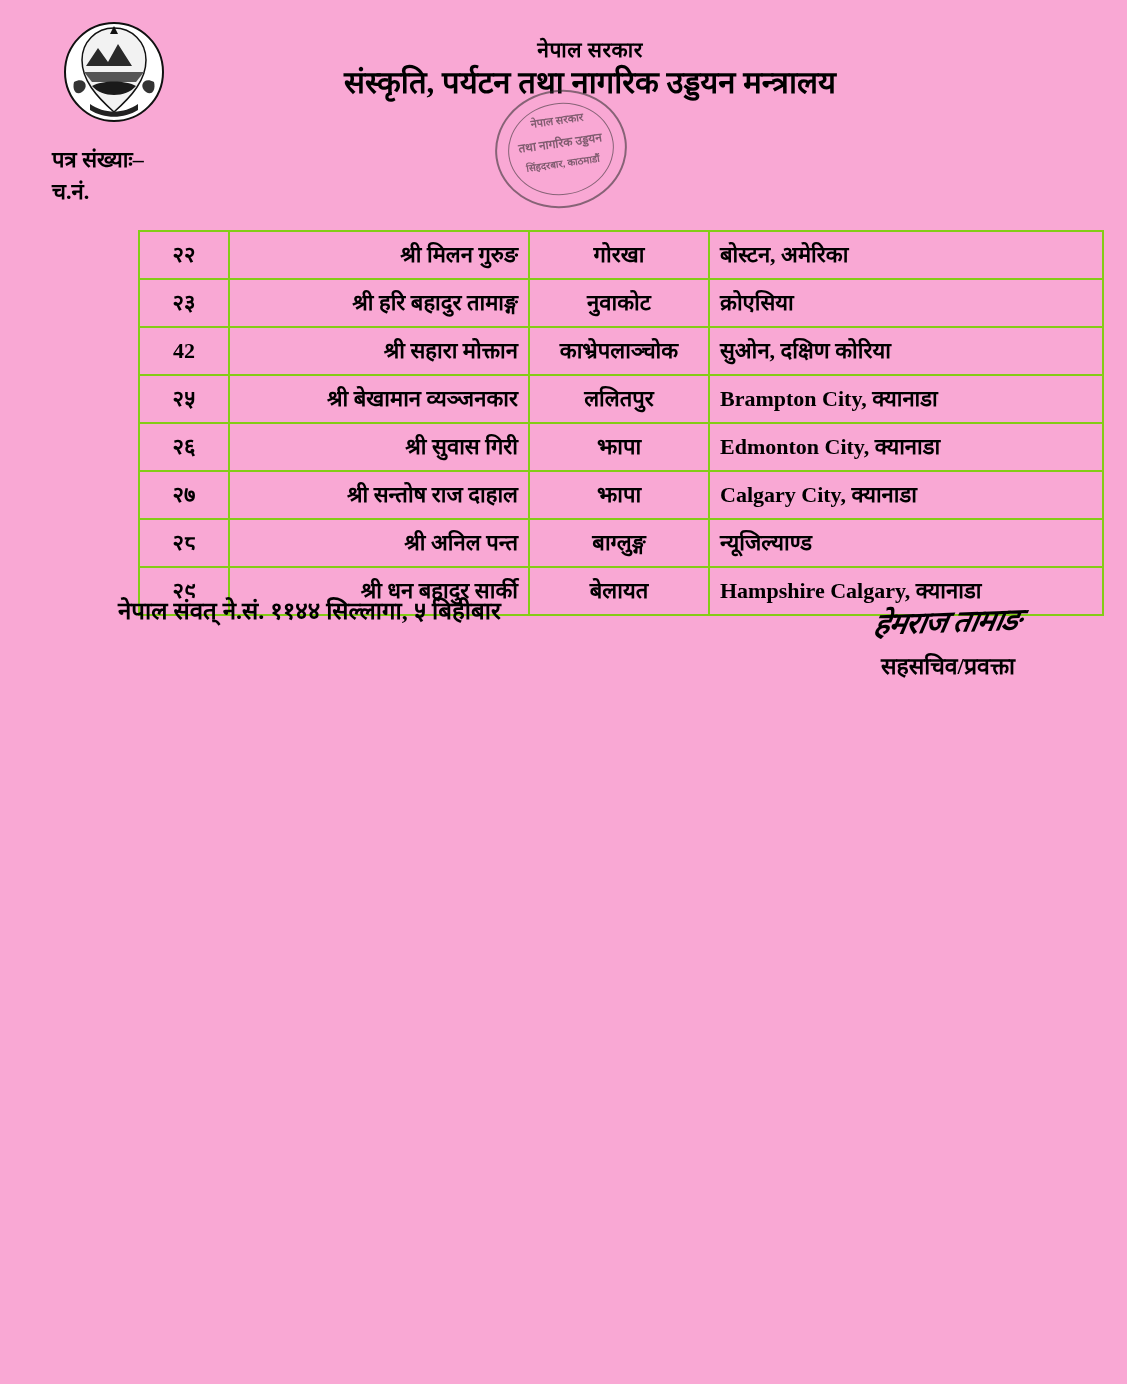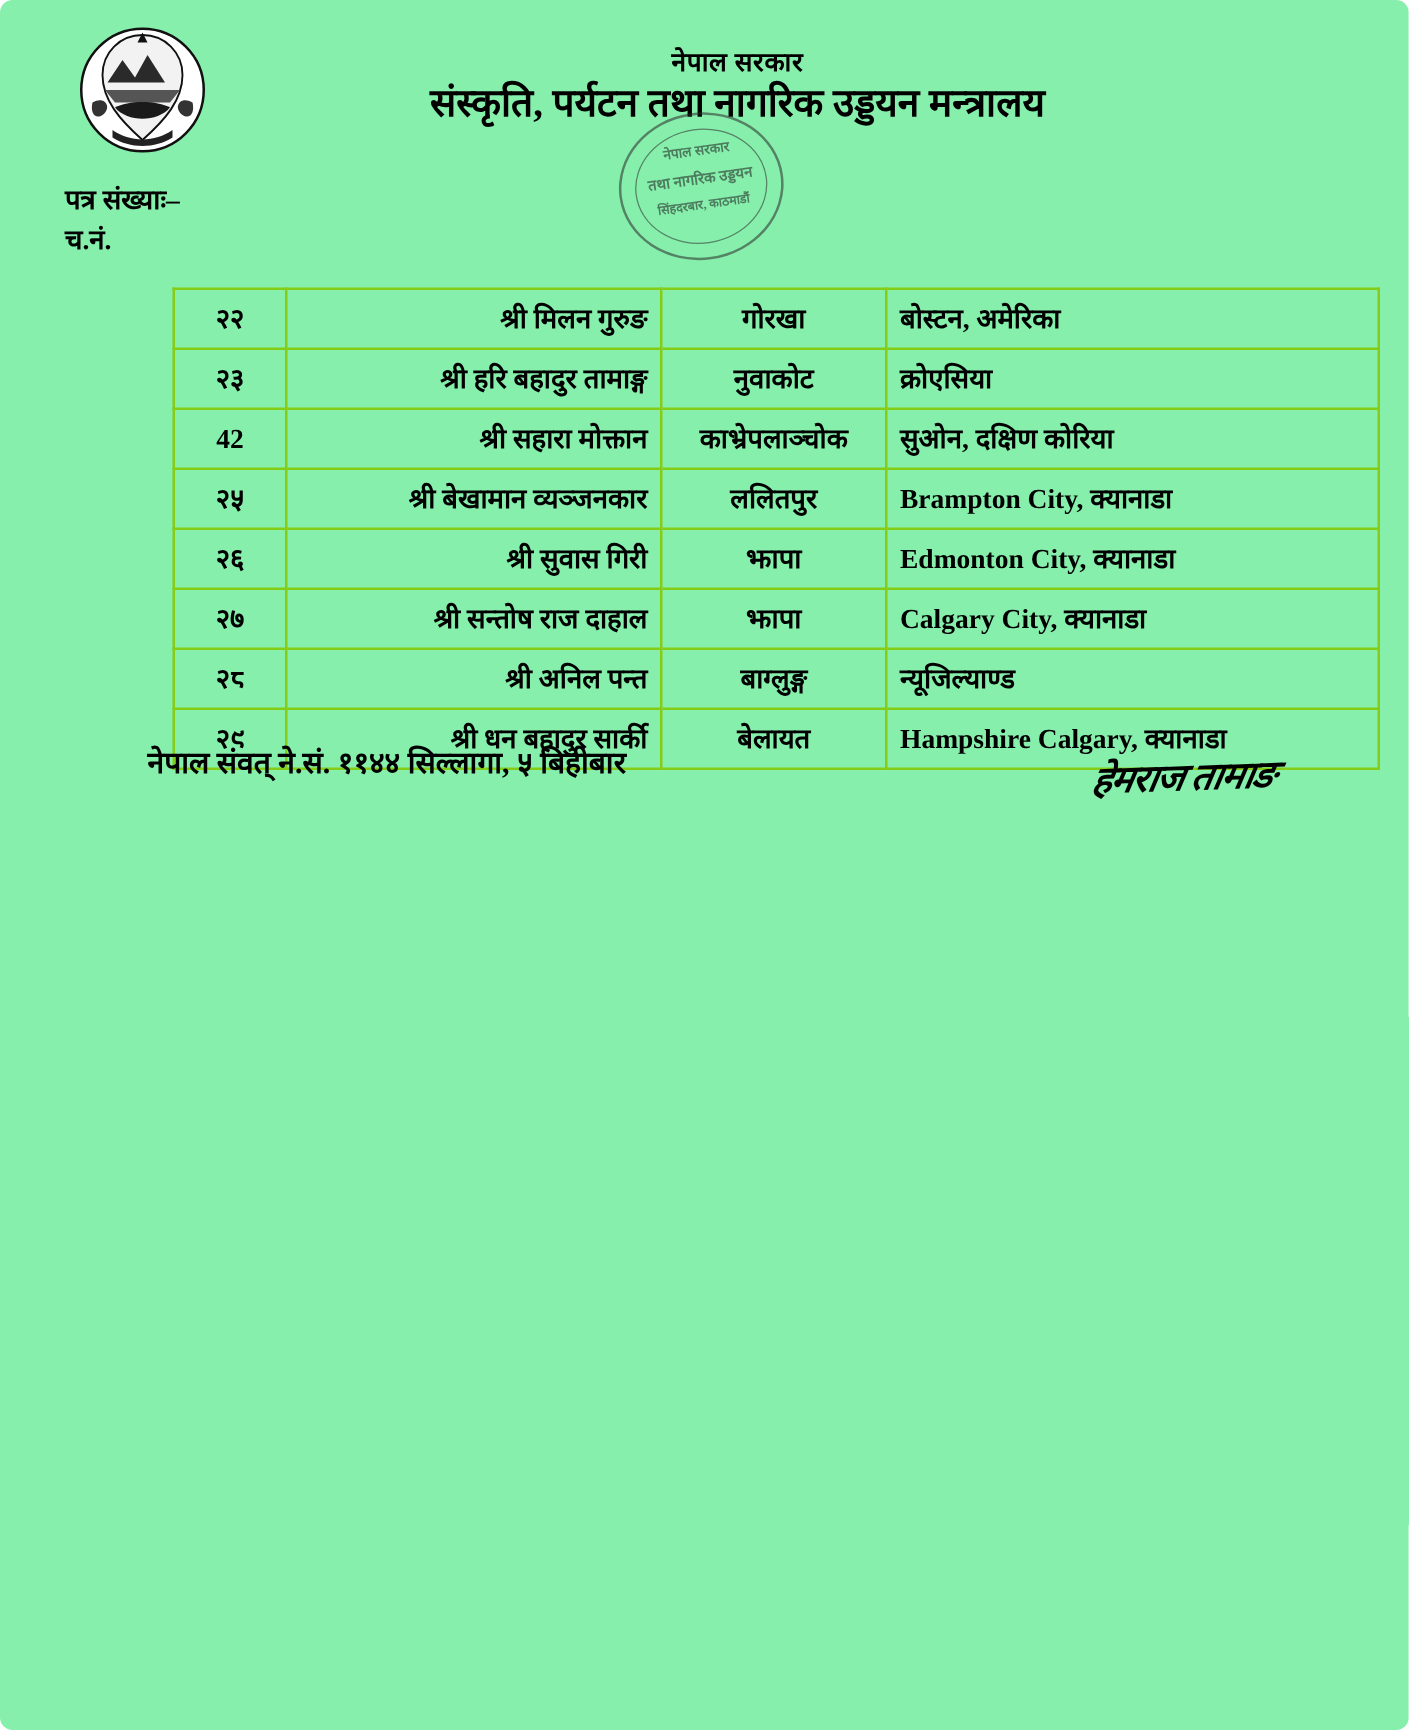--- a/index.html
+++ b/index.html
@@ -12,22 +12,21 @@
     height: 1384px;
     position: relative;
     font-family: "Liberation Sans", sans-serif;
     color: #000000;
     overflow: hidden;
   }
 
   .page {
     position: absolute;
     inset: 0;
-    background: #86efac;
-    border-radius: 10px;
+    background: #f9a8d4;
   }
 
   
   .letterhead {
     position: absolute;
     top: 12px;
     left: 0;
     width: 1127px;
     height: 150px;
   }
@@ -274,15 +273,16 @@
       </tr>
     </tbody>
   </table>
 
   <div class="date-block">
     <div>नेपाल संवत् ने.सं. ११४४ सिल्लागा, ५ बिहीबार</div>
   </div>
 
   <div class="sign-block">
     <div class="signature-mark">हेमराज तामाङ</div>
+    <div class="signer-title">सहसचिव/प्रवक्ता</div>
   </div>
 
 </div>
 
 </body></html>

